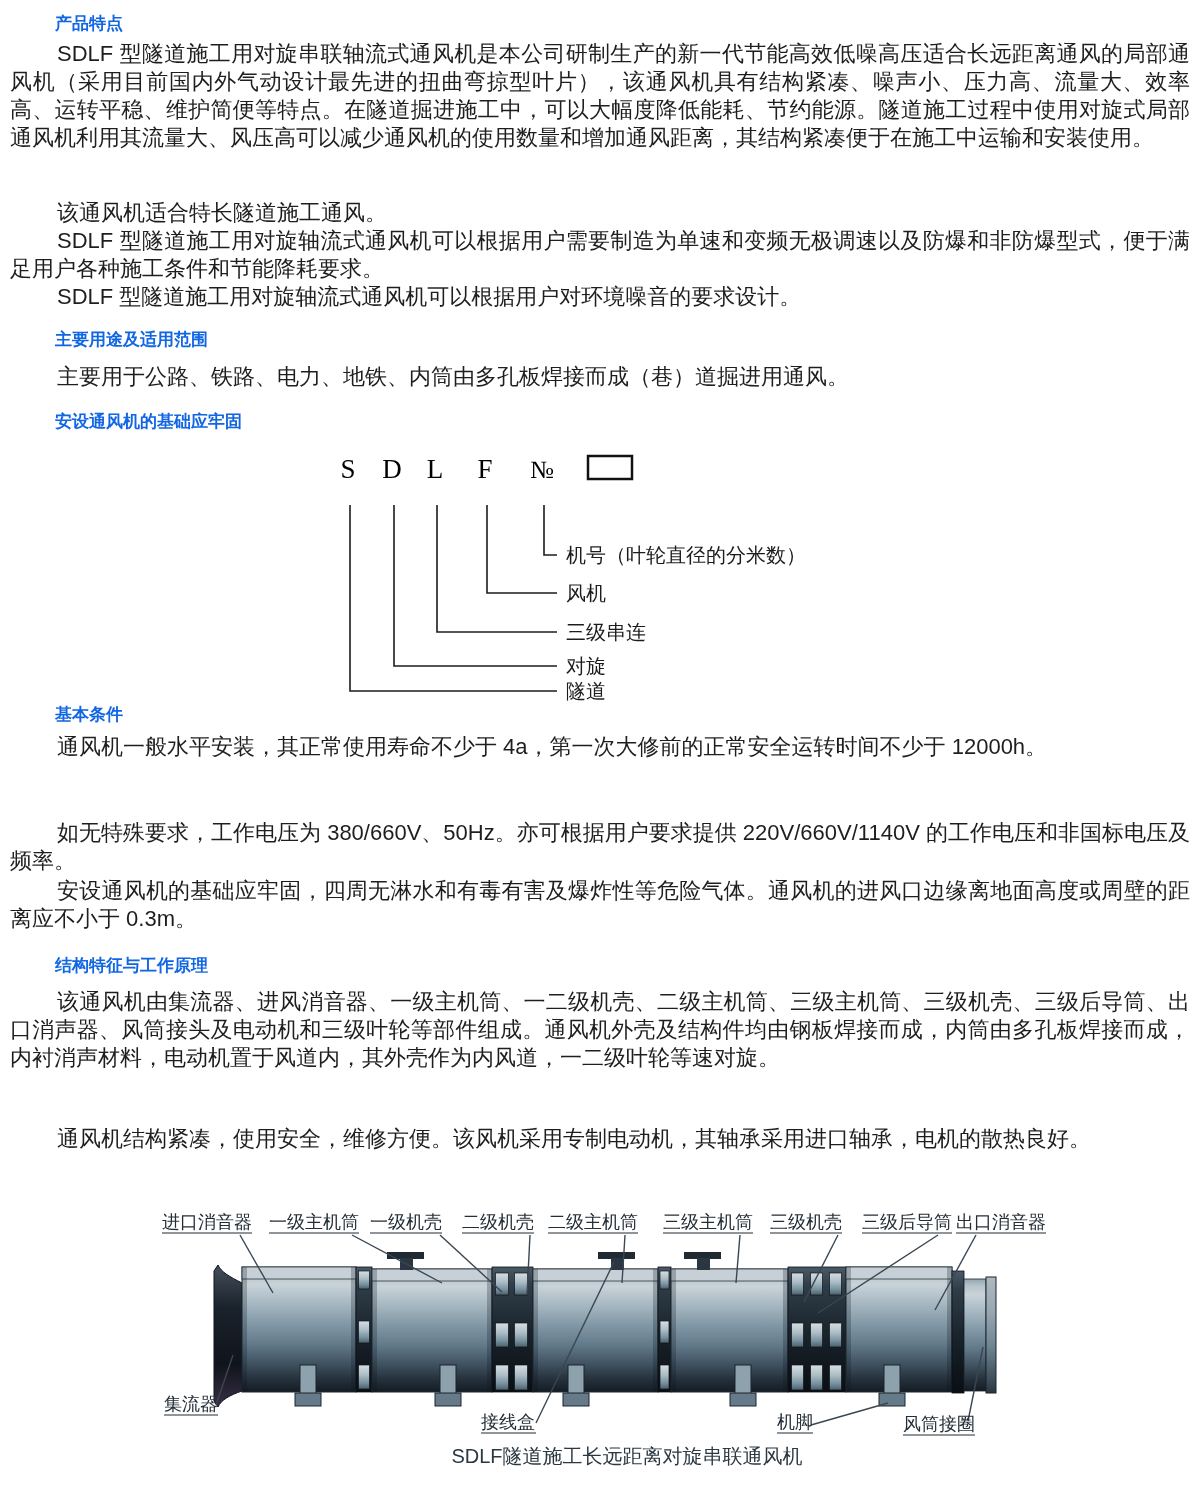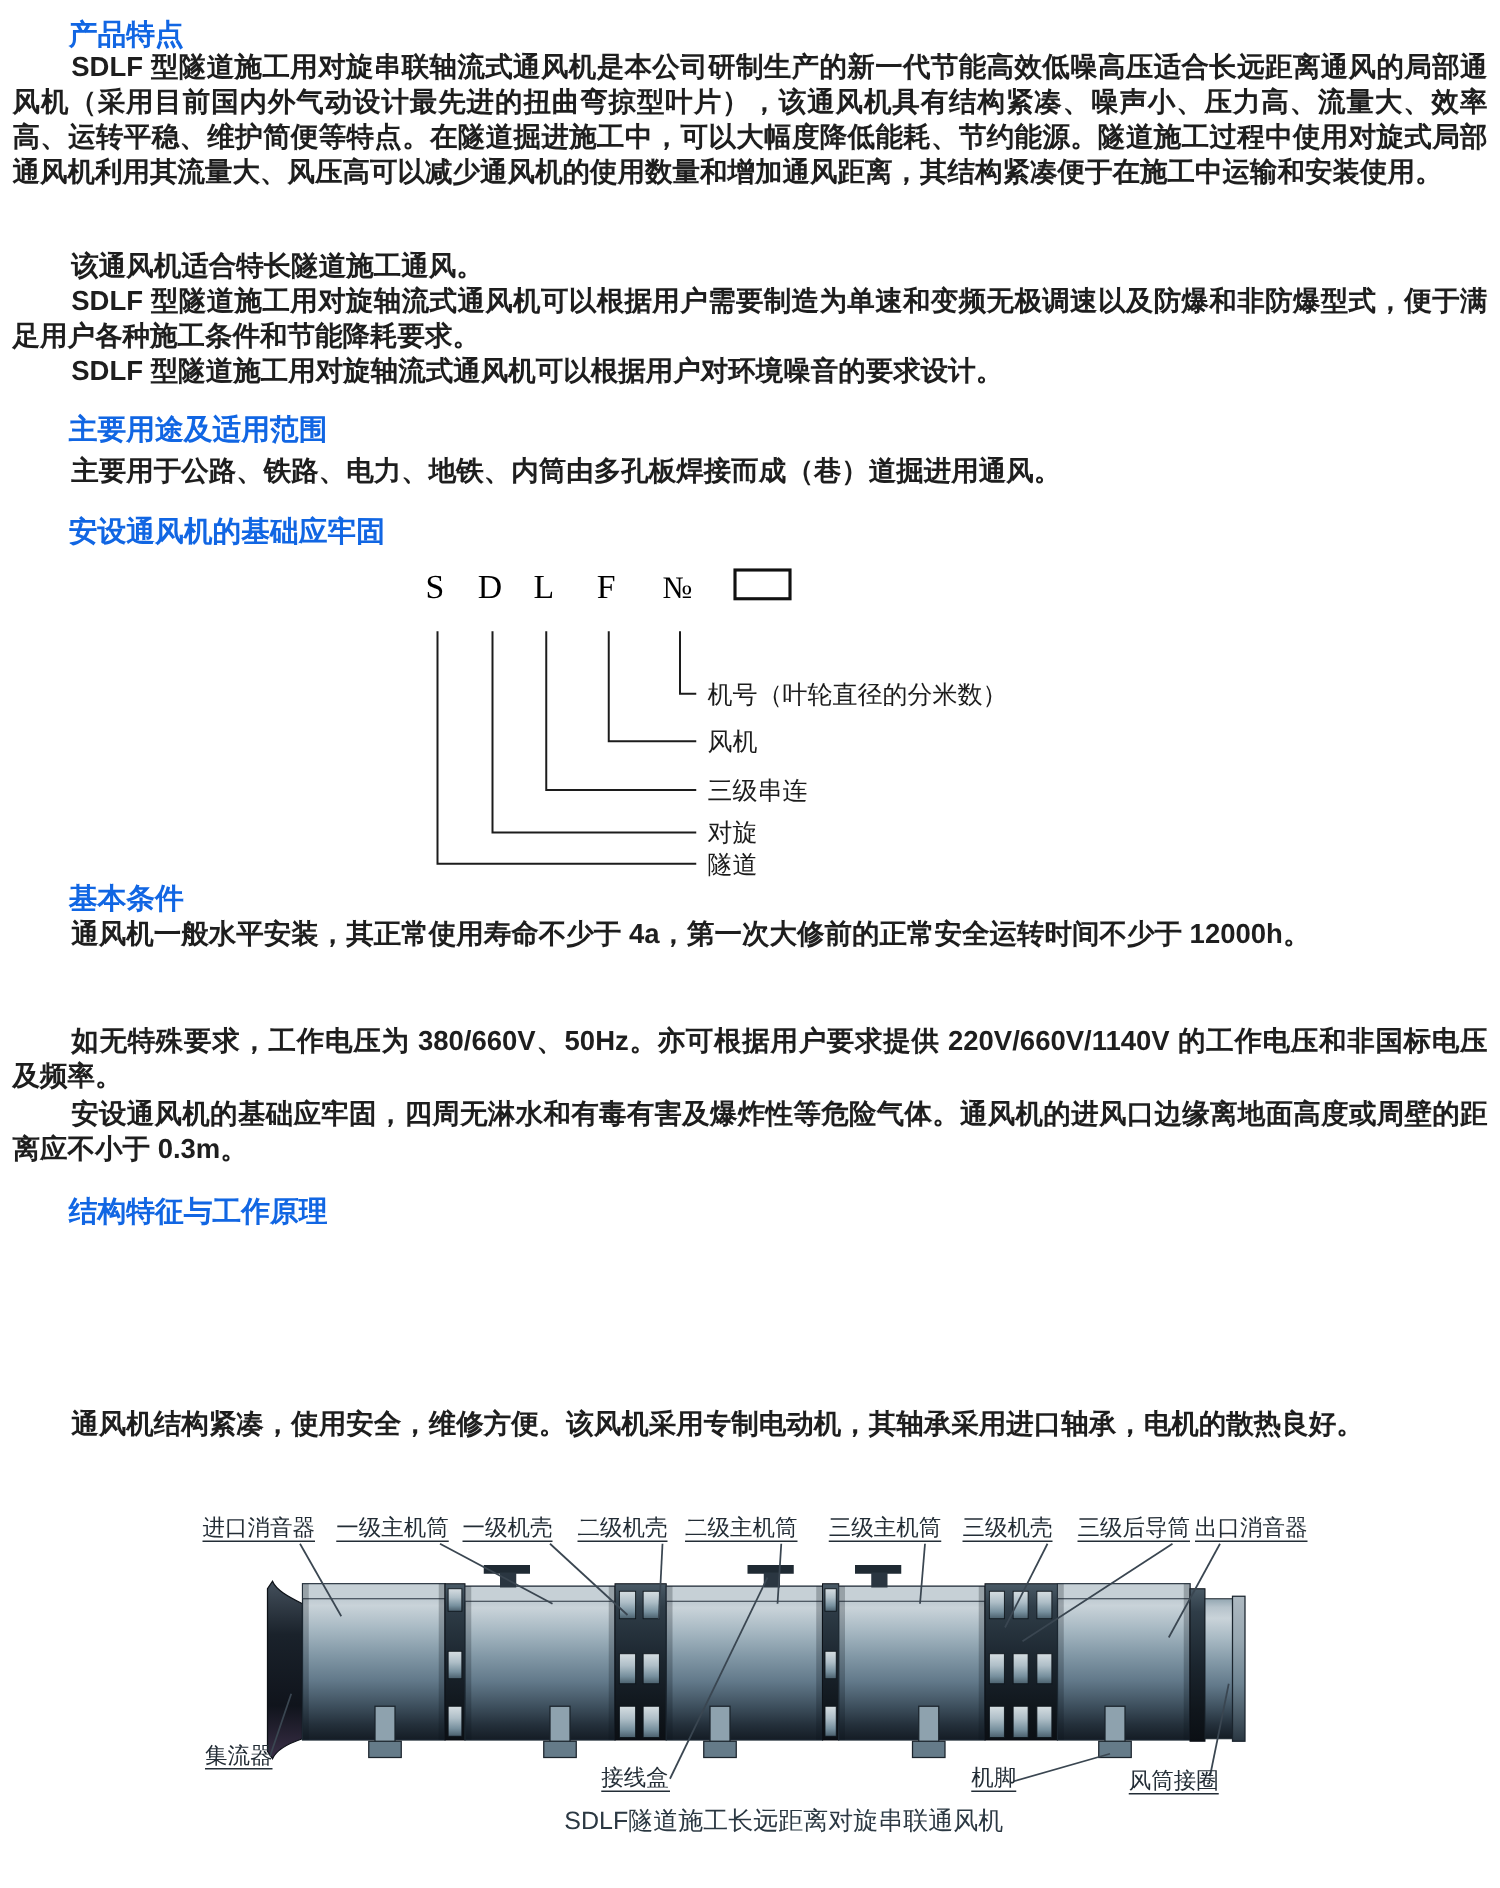--- a/index.html
+++ b/index.html
@@ -2,25 +2,25 @@
 <html><head>
 <meta charset="utf-8">
 <style>
   html,body{margin:0;padding:0;background:#ffffff;}
   .page{
     position:relative; width:1200px; height:1510px; background:#ffffff;
     font-family:"Liberation Sans", sans-serif; overflow:hidden;
   }
   .h{
     position:absolute; left:55px; margin:0;
-    font-size:23px; font-weight:bold; color:#1166e3; white-space:nowrap;
+    font-size:17px; font-weight:bold; color:#1166e3; white-space:nowrap;
   }
   .p{
     position:absolute; left:10px; width:1180px; margin:0;
-    font-size:22px; line-height:28px; font-weight:700; color:#1e1e1e;
+    font-size:22px; line-height:28px; font-weight:400; color:#1e1e1e;
     text-align:justify; text-indent:47px;
   }
   svg text{ font-family:"Liberation Sans", sans-serif; }
   svg .serifL{ font-family:"Liberation Serif", serif; }
   .dlabel{ font-size:20px; fill:#1c1c1c; }
   .flabel{ font-size:18px; fill:#232d36; }
   .fcap{ font-size:20px; fill:#2b3842; }
 </style>
 </head>
 <body>
@@ -62,20 +62,21 @@
       <text class="dlabel" x="566" y="250">隧道</text>
     </g>
   </svg>
 
   <h2 class="h" style="top:703px">基本条件</h2>
   <p class="p" style="top:733px">通风机一般水平安装，其正常使用寿命不少于 4a，第一次大修前的正常安全运转时间不少于 12000h。</p>
   <p class="p" style="top:819px">如无特殊要求，工作电压为 380/660V、50Hz。亦可根据用户要求提供 220V/660V/1140V 的工作电压和非国标电压及频率。</p>
   <p class="p" style="top:877px">安设通风机的基础应牢固，四周无淋水和有毒有害及爆炸性等危险气体。通风机的进风口边缘离地面高度或周壁的距离应不小于 0.3m。</p>
 
   <h2 class="h" style="top:954px">结构特征与工作原理</h2>
+  <p class="p" style="top:988px">该通风机由集流器、进风消音器、一级主机筒、一二级机壳、二级主机筒、三级主机筒、三级机壳、三级后导筒、出口消声器、风筒接头及电动机和三级叶轮等部件组成。通风机外壳及结构件均由钢板焊接而成，内筒由多孔板焊接而成，内衬消声材料，电动机置于风道内，其外壳作为内风道，一二级叶轮等速对旋。</p>
 
   <p class="p" style="top:1125px">通风机结构紧凑，使用安全，维修方便。该风机采用专制电动机，其轴承采用进口轴承，电机的散热良好。</p>
 
   <svg style="position:absolute;left:90px;top:1195px" width="1020" height="285" viewBox="0 0 1020 285">
     <defs>
       <linearGradient id="gBody" x1="0" y1="0" x2="0" y2="1">
         <stop offset="0" stop-color="#93a6b1"></stop>
           <stop offset="0.06" stop-color="#b6c3cb"></stop>
         <stop offset="0.14" stop-color="#c9d3d9"></stop>
           <stop offset="0.28" stop-color="#a9bac4"></stop>

